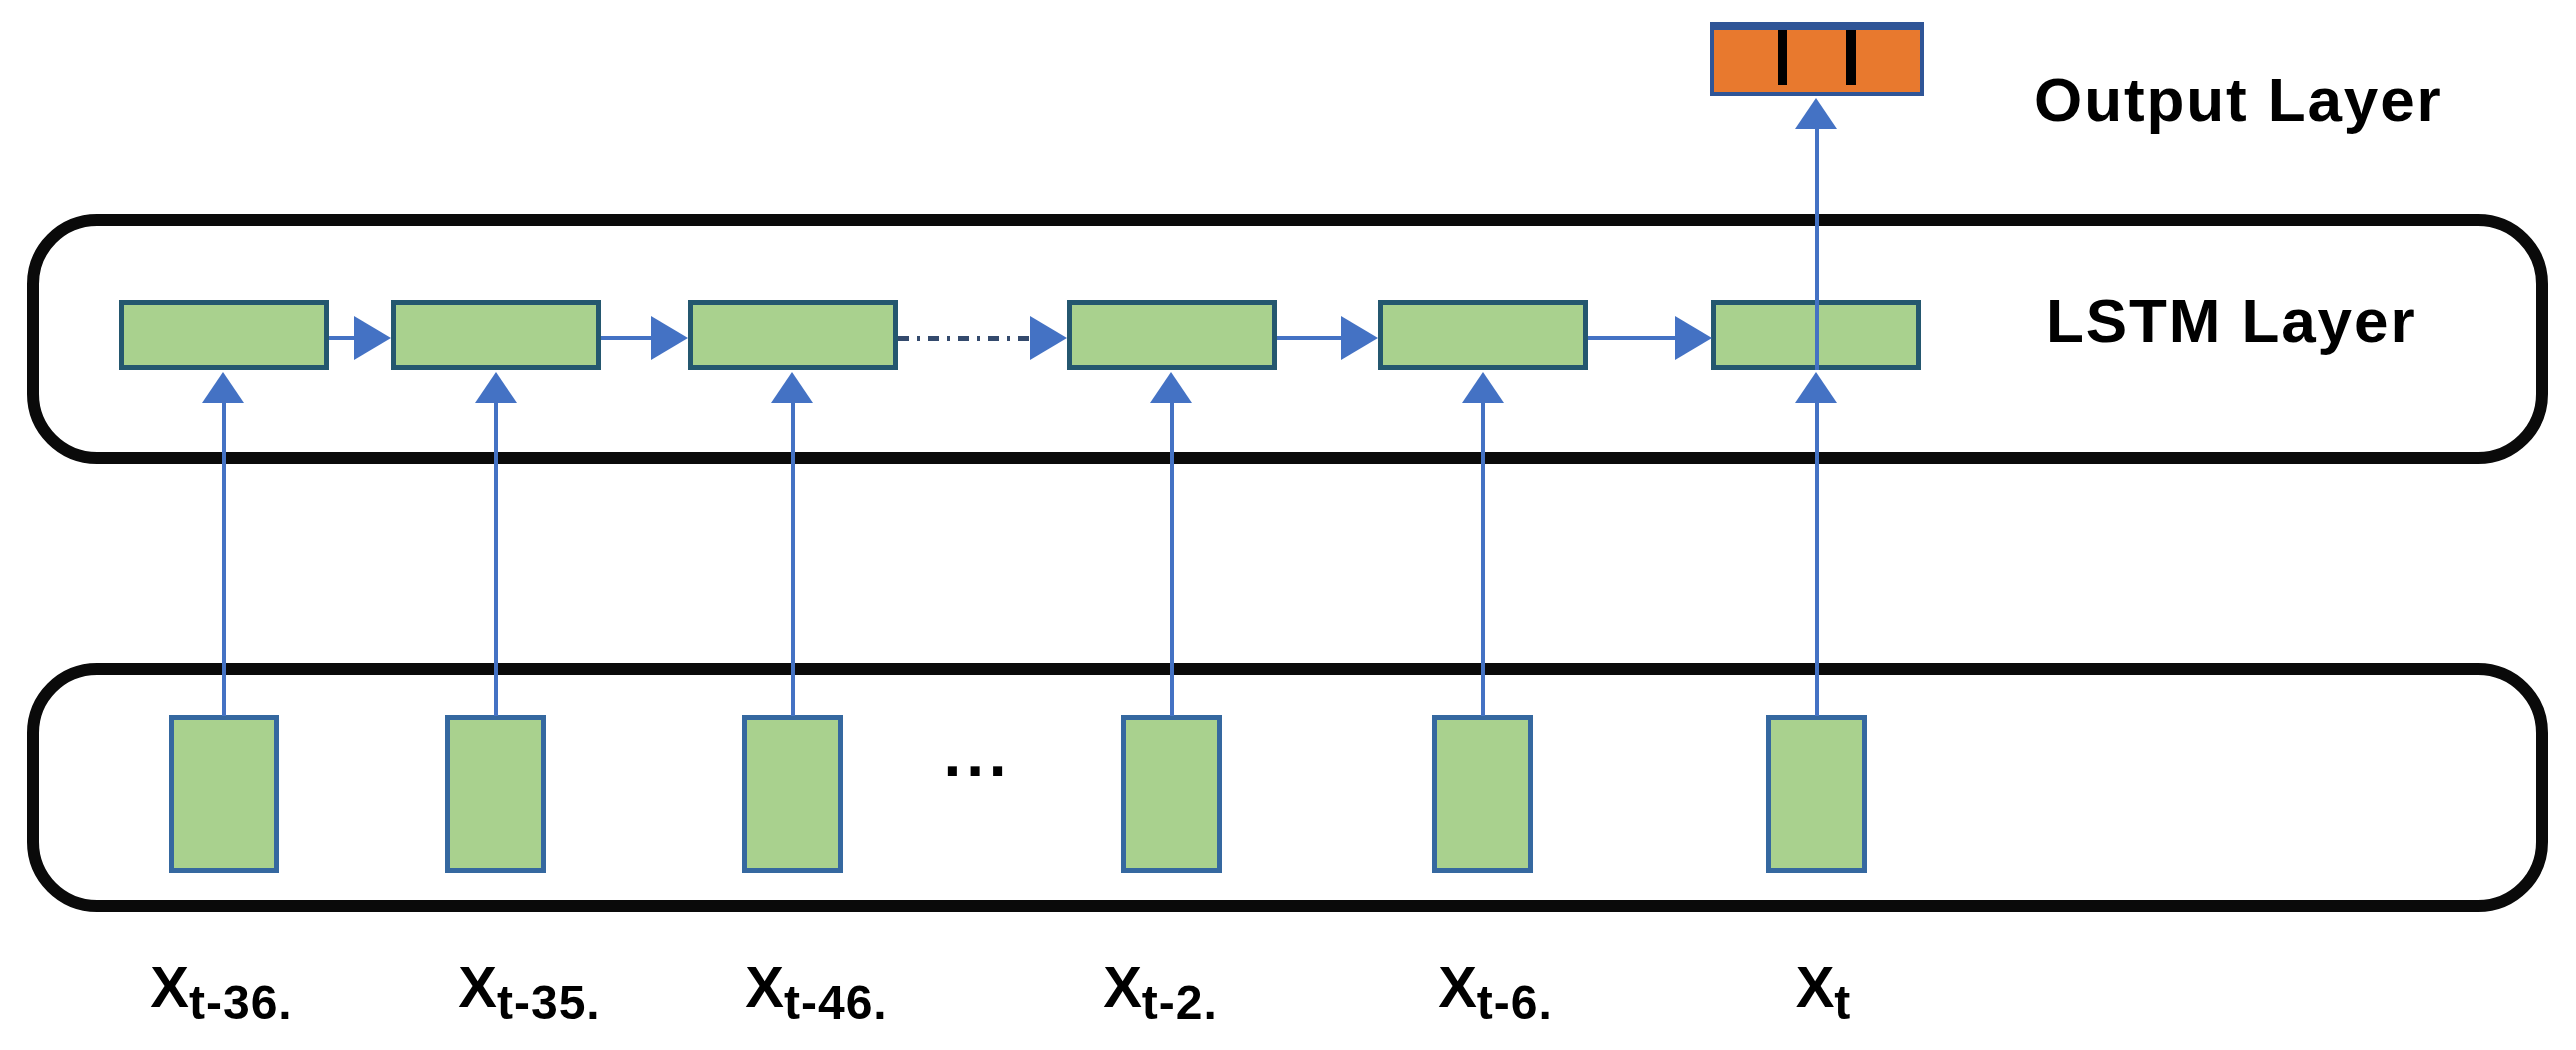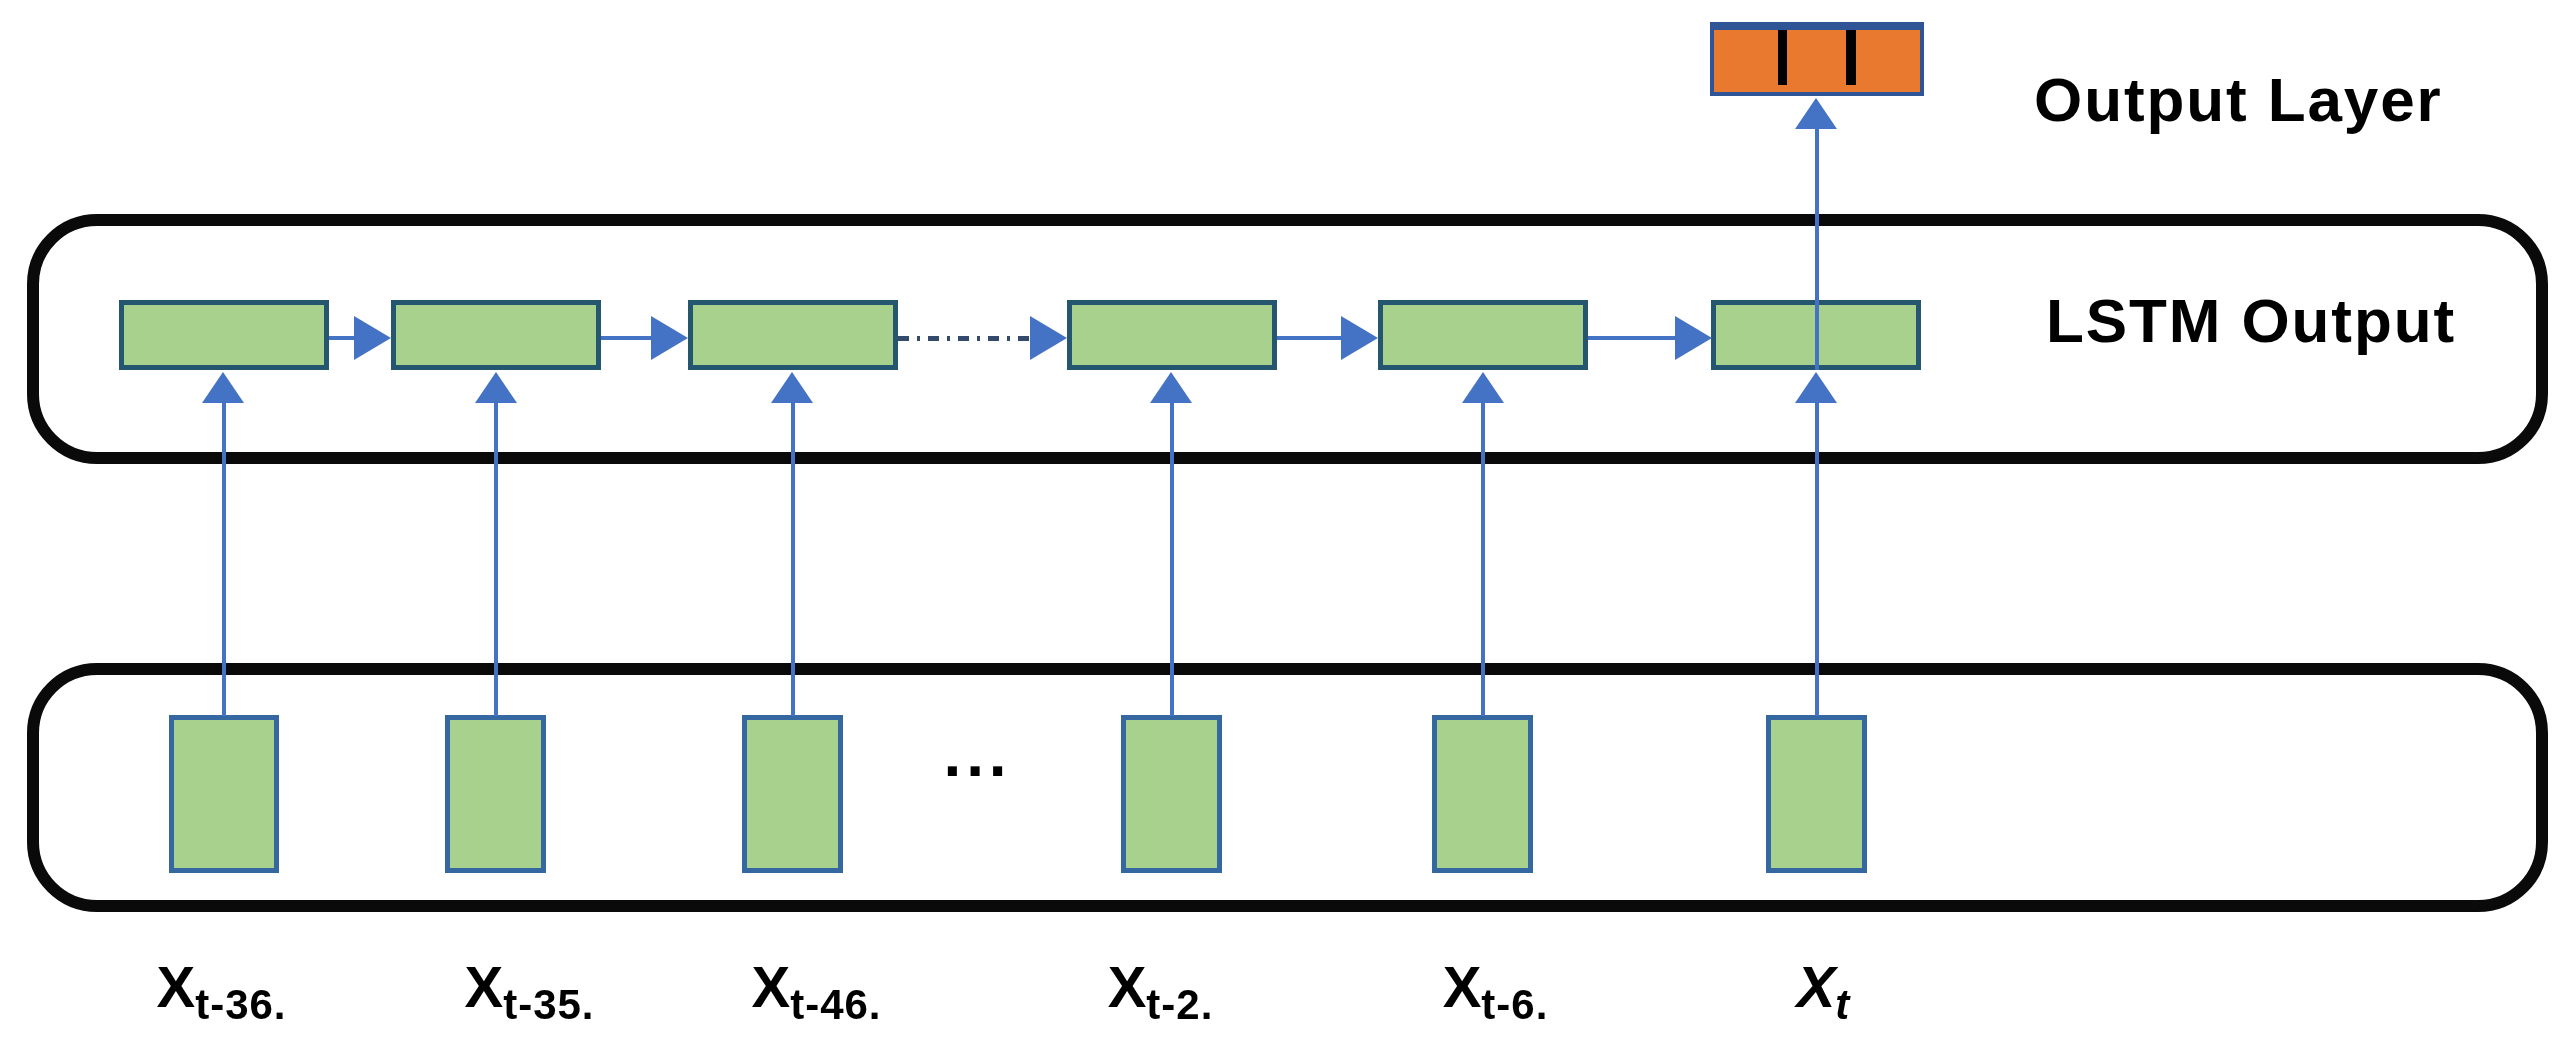--- a/index.html
+++ b/index.html
@@ -56,35 +56,35 @@
   }
   #ellipsis{
     position:absolute;left:924px;top:722px;width:107px;text-align:center;
     font-weight:bold;font-size:64px;letter-spacing:4.9px;line-height:1;color:var(--text,#000);
   }
   .timestep-label{
     position:absolute;top:958px;width:233px;text-align:center;white-space:nowrap;
     font-weight:bold;color:var(--text,#000);line-height:1;
   }
   .timestep-base{font-size:58px;}
-  .timestep-sub{font-size:42px;display:inline-block;transform:translateY(11.7px);letter-spacing:1px;}
+  .timestep-sub{font-size:48px;display:inline-block;transform:translateY(11.7px);letter-spacing:1px;}
 </style>
 </head>
 <body>
 
 <div id="canvas">
 
   <div id="output-box">
       <div class="output-divider" style="left: calc(33.3333% - 4.9px);"></div>
       <div class="output-divider" style="left: calc(66.6667% - 4.9px);"></div>
     </div>
   <div class="layer-title" id="output-title">Output Layer</div>
 
   <div class="round-rect" id="lstm-rect"></div>
-  <div class="layer-title" id="lstm-title">LSTM Output</div>
+  <div class="layer-title" id="lstm-title">LSTM Layer</div>
 
   <div class="round-rect" id="input-rect"></div>
 
   <div id="ellipsis">...</div>
 
   <div id="generated">
       <div class="lstm-cell" style="left: 119px;"></div>
       <div class="input-cell" style="left: 169px; width: 110px;"></div>
       <div class="arrow-up" style="left: 202px; top: 372px;"></div>
       <div class="v-line" style="left: 222px; top: 399px; height: 317px;"></div>
@@ -106,21 +106,21 @@
       <div class="timestep-label" style="left: 1044px;"><span class="timestep-base">X</span><span class="timestep-sub">t-2.</span></div>
       <div class="lstm-cell" style="left: 1378px;"></div>
       <div class="input-cell" style="left: 1432px; width: 101px;"></div>
       <div class="arrow-up" style="left: 1462px; top: 372px;"></div>
       <div class="v-line" style="left: 1481px; top: 399px; height: 317px;"></div>
       <div class="timestep-label" style="left: 1379px;"><span class="timestep-base">X</span><span class="timestep-sub">t-6.</span></div>
       <div class="lstm-cell" style="left: 1711px;"></div>
       <div class="input-cell" style="left: 1766px; width: 101px;"></div>
       <div class="arrow-up" style="left: 1795px; top: 372px;"></div>
       <div class="v-line" style="left: 1815px; top: 399px; height: 317px;"></div>
-      <div class="timestep-label" style="left: 1707px; font-style: italic;"><span class="timestep-base">X</span><span class="timestep-sub">t</span></div>
+      <div class="timestep-label" style="left: 1707px;"><span class="timestep-base">X</span><span class="timestep-sub">t</span></div>
       <div class="h-line" style="left: 329px; top: 336px; width: 31px;"></div>
       <div class="arrow-right" style="left: 354px; top: 316px;"></div>
       <div class="h-line" style="left: 601px; top: 336px; width: 55px;"></div>
       <div class="arrow-right" style="left: 651px; top: 316px;"></div>
       <div class="h-line dashdot" style="left: 898px; top: 336px; width: 136px;"></div>
       <div class="arrow-right" style="left: 1030px; top: 316px; border-left-color: rgb(68, 114, 196);"></div>
       <div class="h-line" style="left: 1277px; top: 336px; width: 70px;"></div>
       <div class="arrow-right" style="left: 1341px; top: 316px;"></div>
       <div class="h-line" style="left: 1588px; top: 336px; width: 92px;"></div>
       <div class="arrow-right" style="left: 1675px; top: 316px;"></div>

